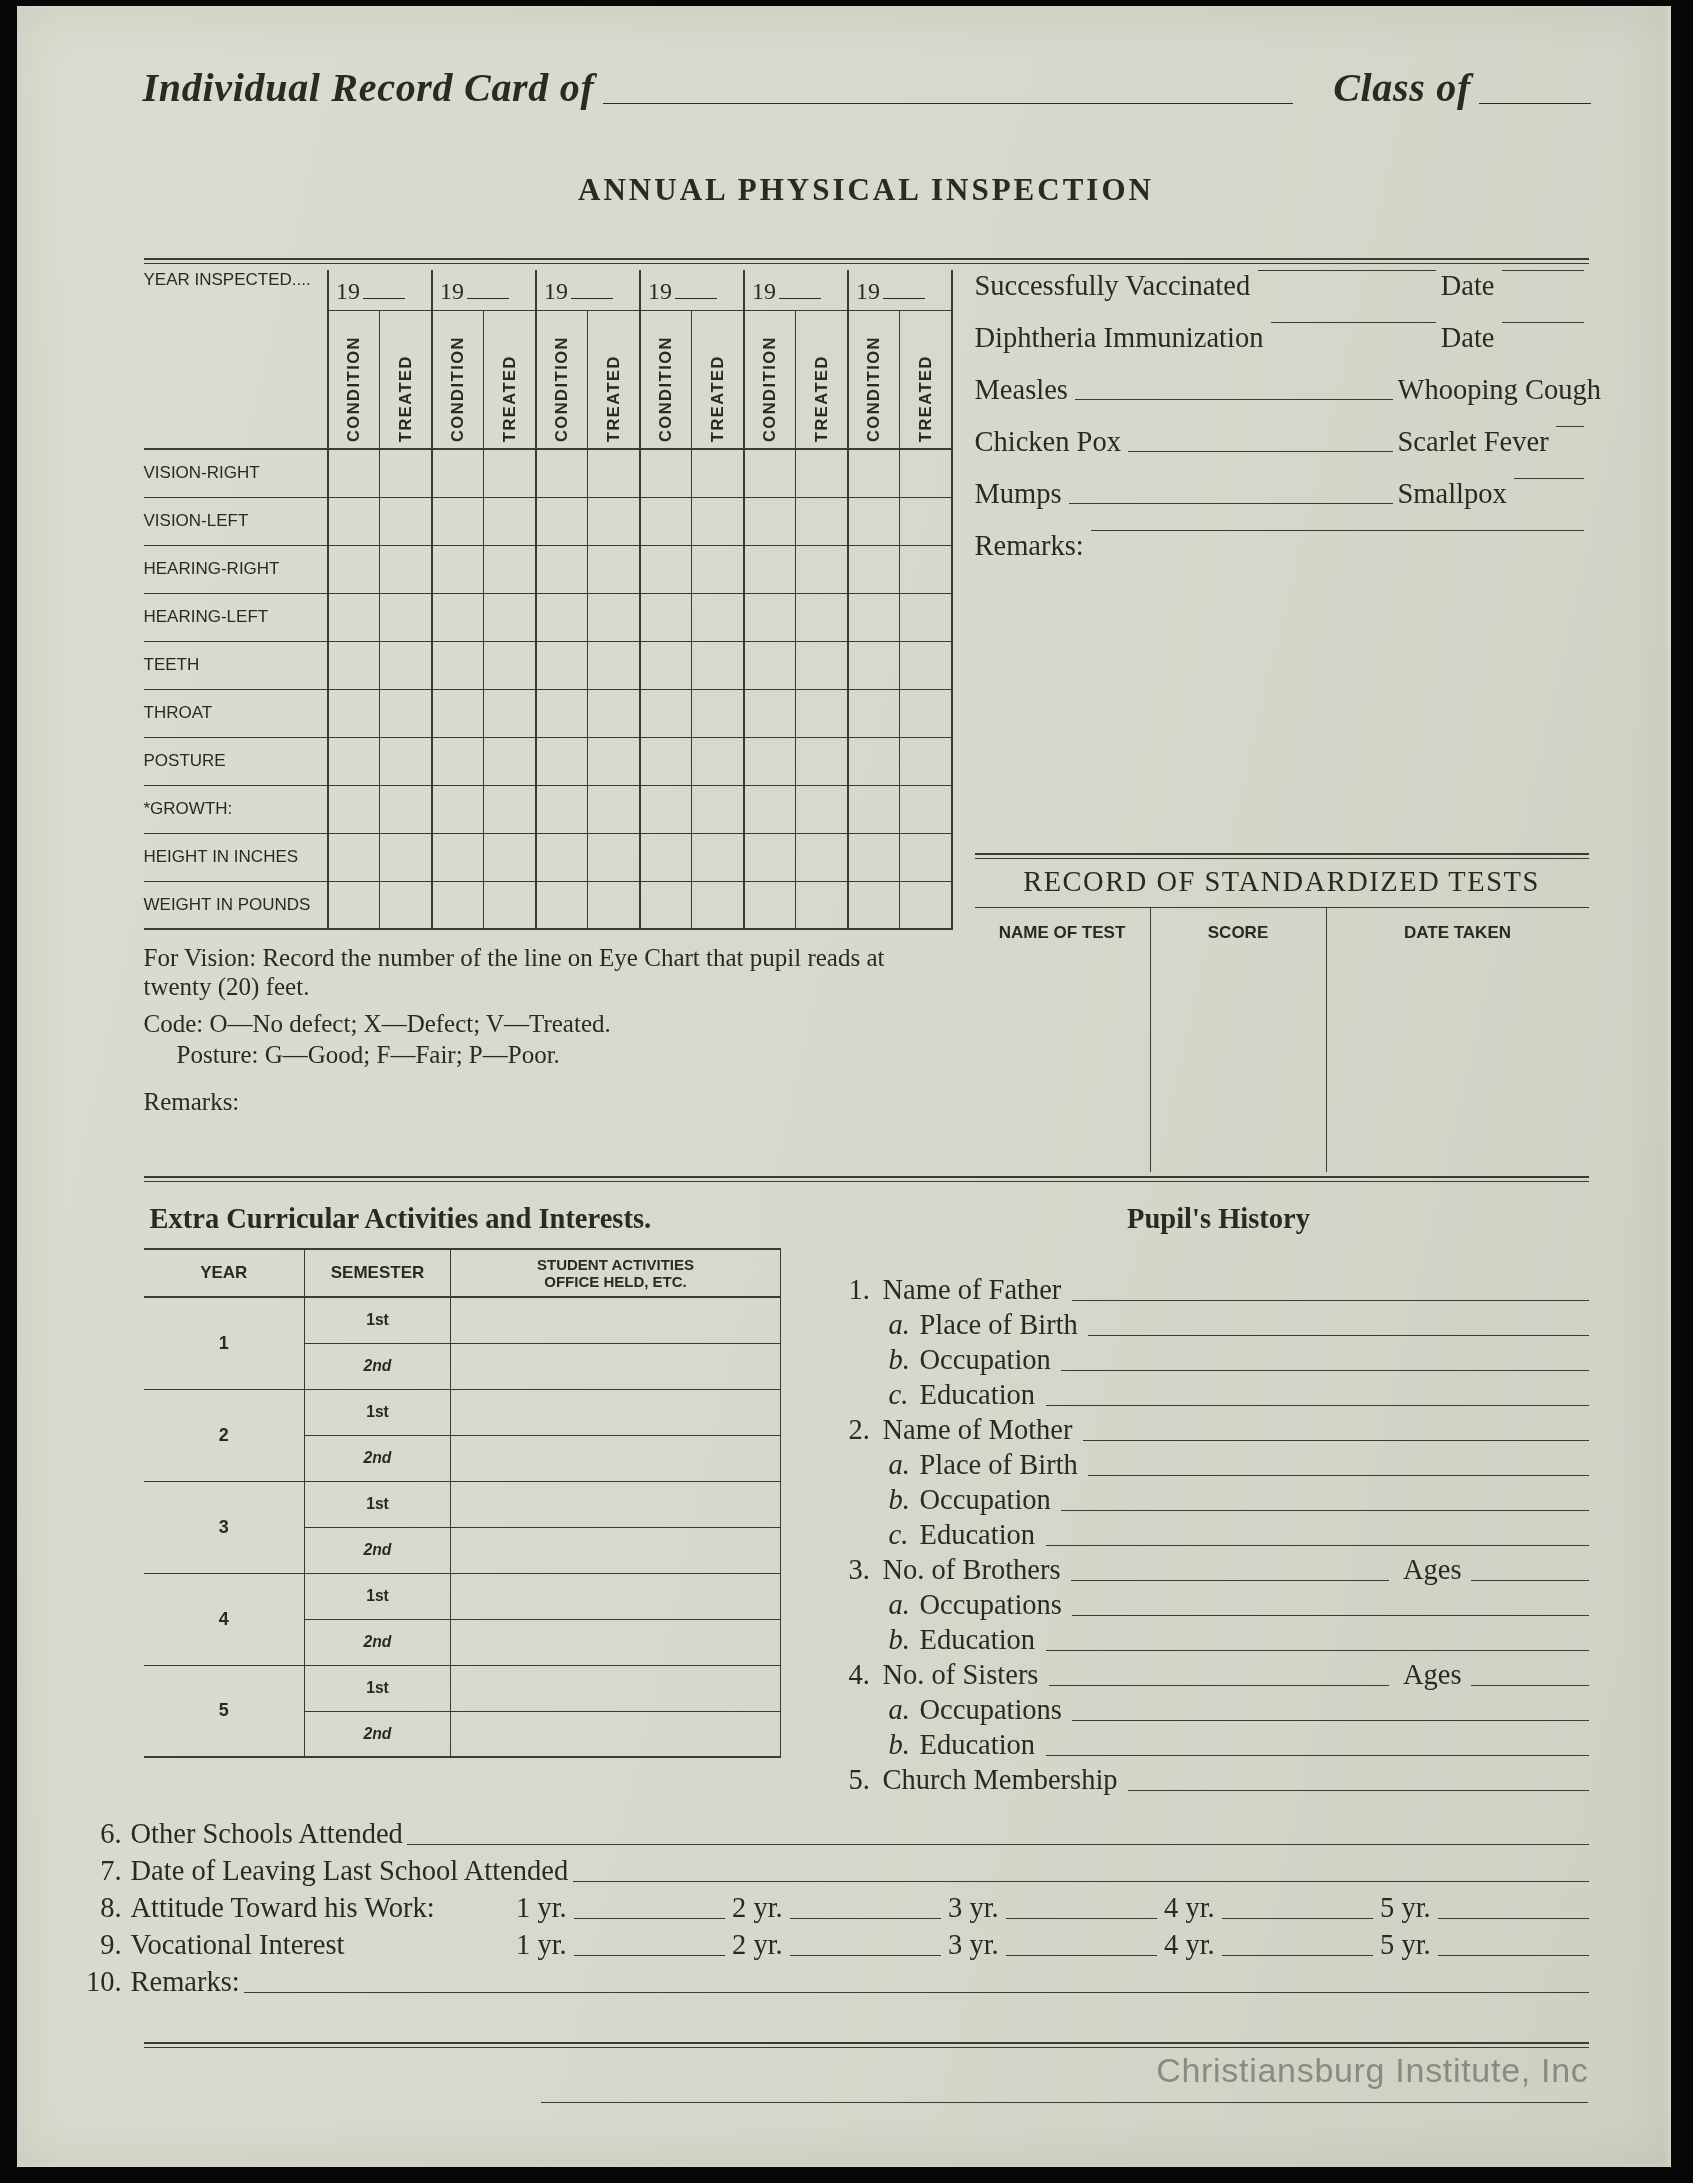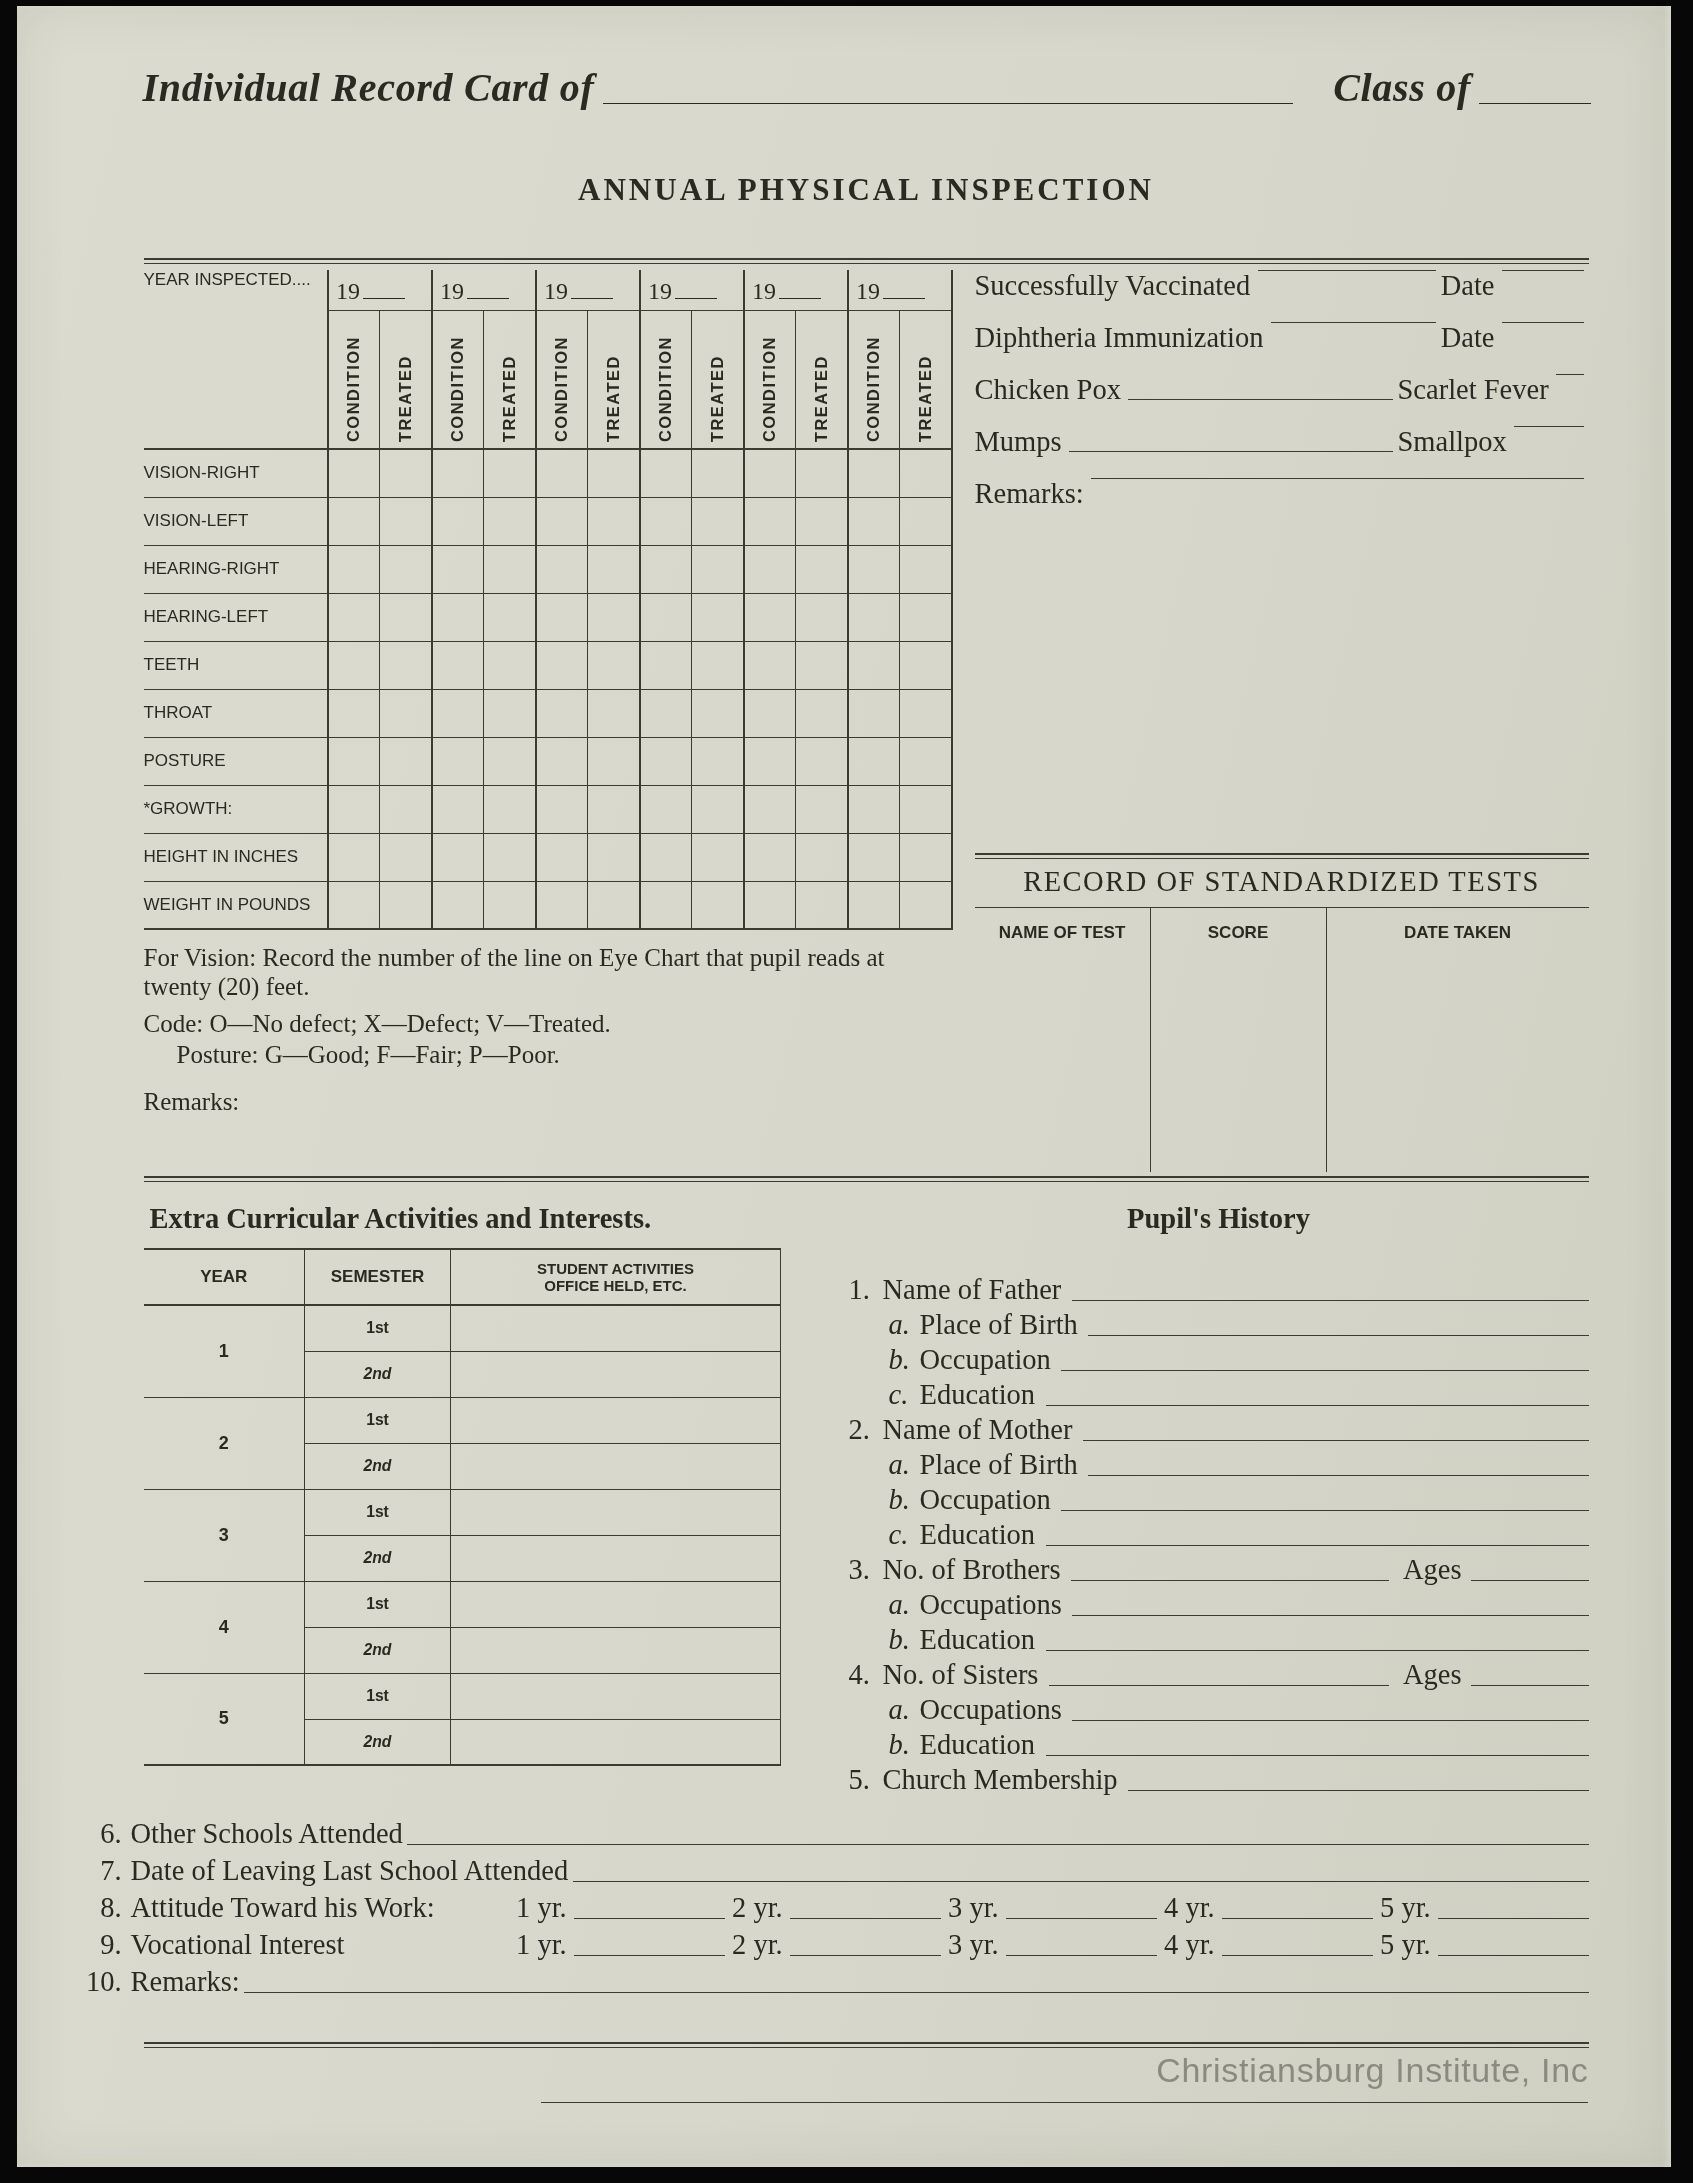--- a/index.html
+++ b/index.html
@@ -83,21 +83,21 @@
   .tc3{flex:1 1 auto;border-left:1.9px solid var(--line);}
 
   
   .sec-left{left:133px;top:1197px;font:700 28.5px "Liberation Serif",serif;}
   .sec-right{left:832px;top:1197px;width:740px;text-align:center;font:700 28.5px "Liberation Serif",serif;}
 
   
   .act{left:127px;top:1242px;width:637px;border-collapse:collapse;table-layout:fixed;
     border-top:2.2px solid var(--line);}
   .act th,.act td{padding:0;}
-  .act th{height:56px;border-bottom:2.2px solid var(--line);
+  .act th{height:48px;border-bottom:2.2px solid var(--line);
     font:700 17px "Liberation Sans",sans-serif;text-align:center;vertical-align:middle;}
   .act .hsmall{font:700 15px "Liberation Sans",sans-serif;line-height:1.15;}
   .act .bl{border-left:1.2px solid var(--line);}
   .act .br{border-right:1.2px solid var(--line);}
   .act td{height:46px;}
   .act td.yearc{text-align:center;vertical-align:middle;font:700 18px "Liberation Sans",sans-serif;
     border-bottom:1.2px solid var(--line);}
   .act td.sem{text-align:center;vertical-align:middle;font:700 15.7px "Liberation Sans",sans-serif;}
   .act tr.g1 td.sem,.act tr.g1 td.actc{border-bottom:1px solid var(--line);}
   .act tr.g2 td{border-bottom:1.2px solid var(--line);font-style:italic;}
@@ -363,20 +363,28 @@
       <span class="mline endline"></span>
     </div>
     <div class="mrow">
       <span class="lbl">Diphtheria Immunization</span>
       <span class="mline"></span>
       <span class="lbl">Date</span>
       <span class="mline endline"></span>
     </div>
     <div class="mrow">
       <span class="mpair1">
+        <span class="lbl">Measles</span>
+        <span class="mline"></span>
+      </span>
+      <span class="lbl">Whooping Cough</span>
+      <span class="mline"></span>
+    </div>
+    <div class="mrow">
+      <span class="mpair1">
         <span class="lbl">Chicken Pox</span>
         <span class="mline"></span>
       </span>
       <span class="lbl">Scarlet Fever</span>
       <span class="mline"></span>
     </div>
     <div class="mrow">
       <span class="mpair1">
         <span class="lbl">Mumps</span>
         <span class="mline"></span>

